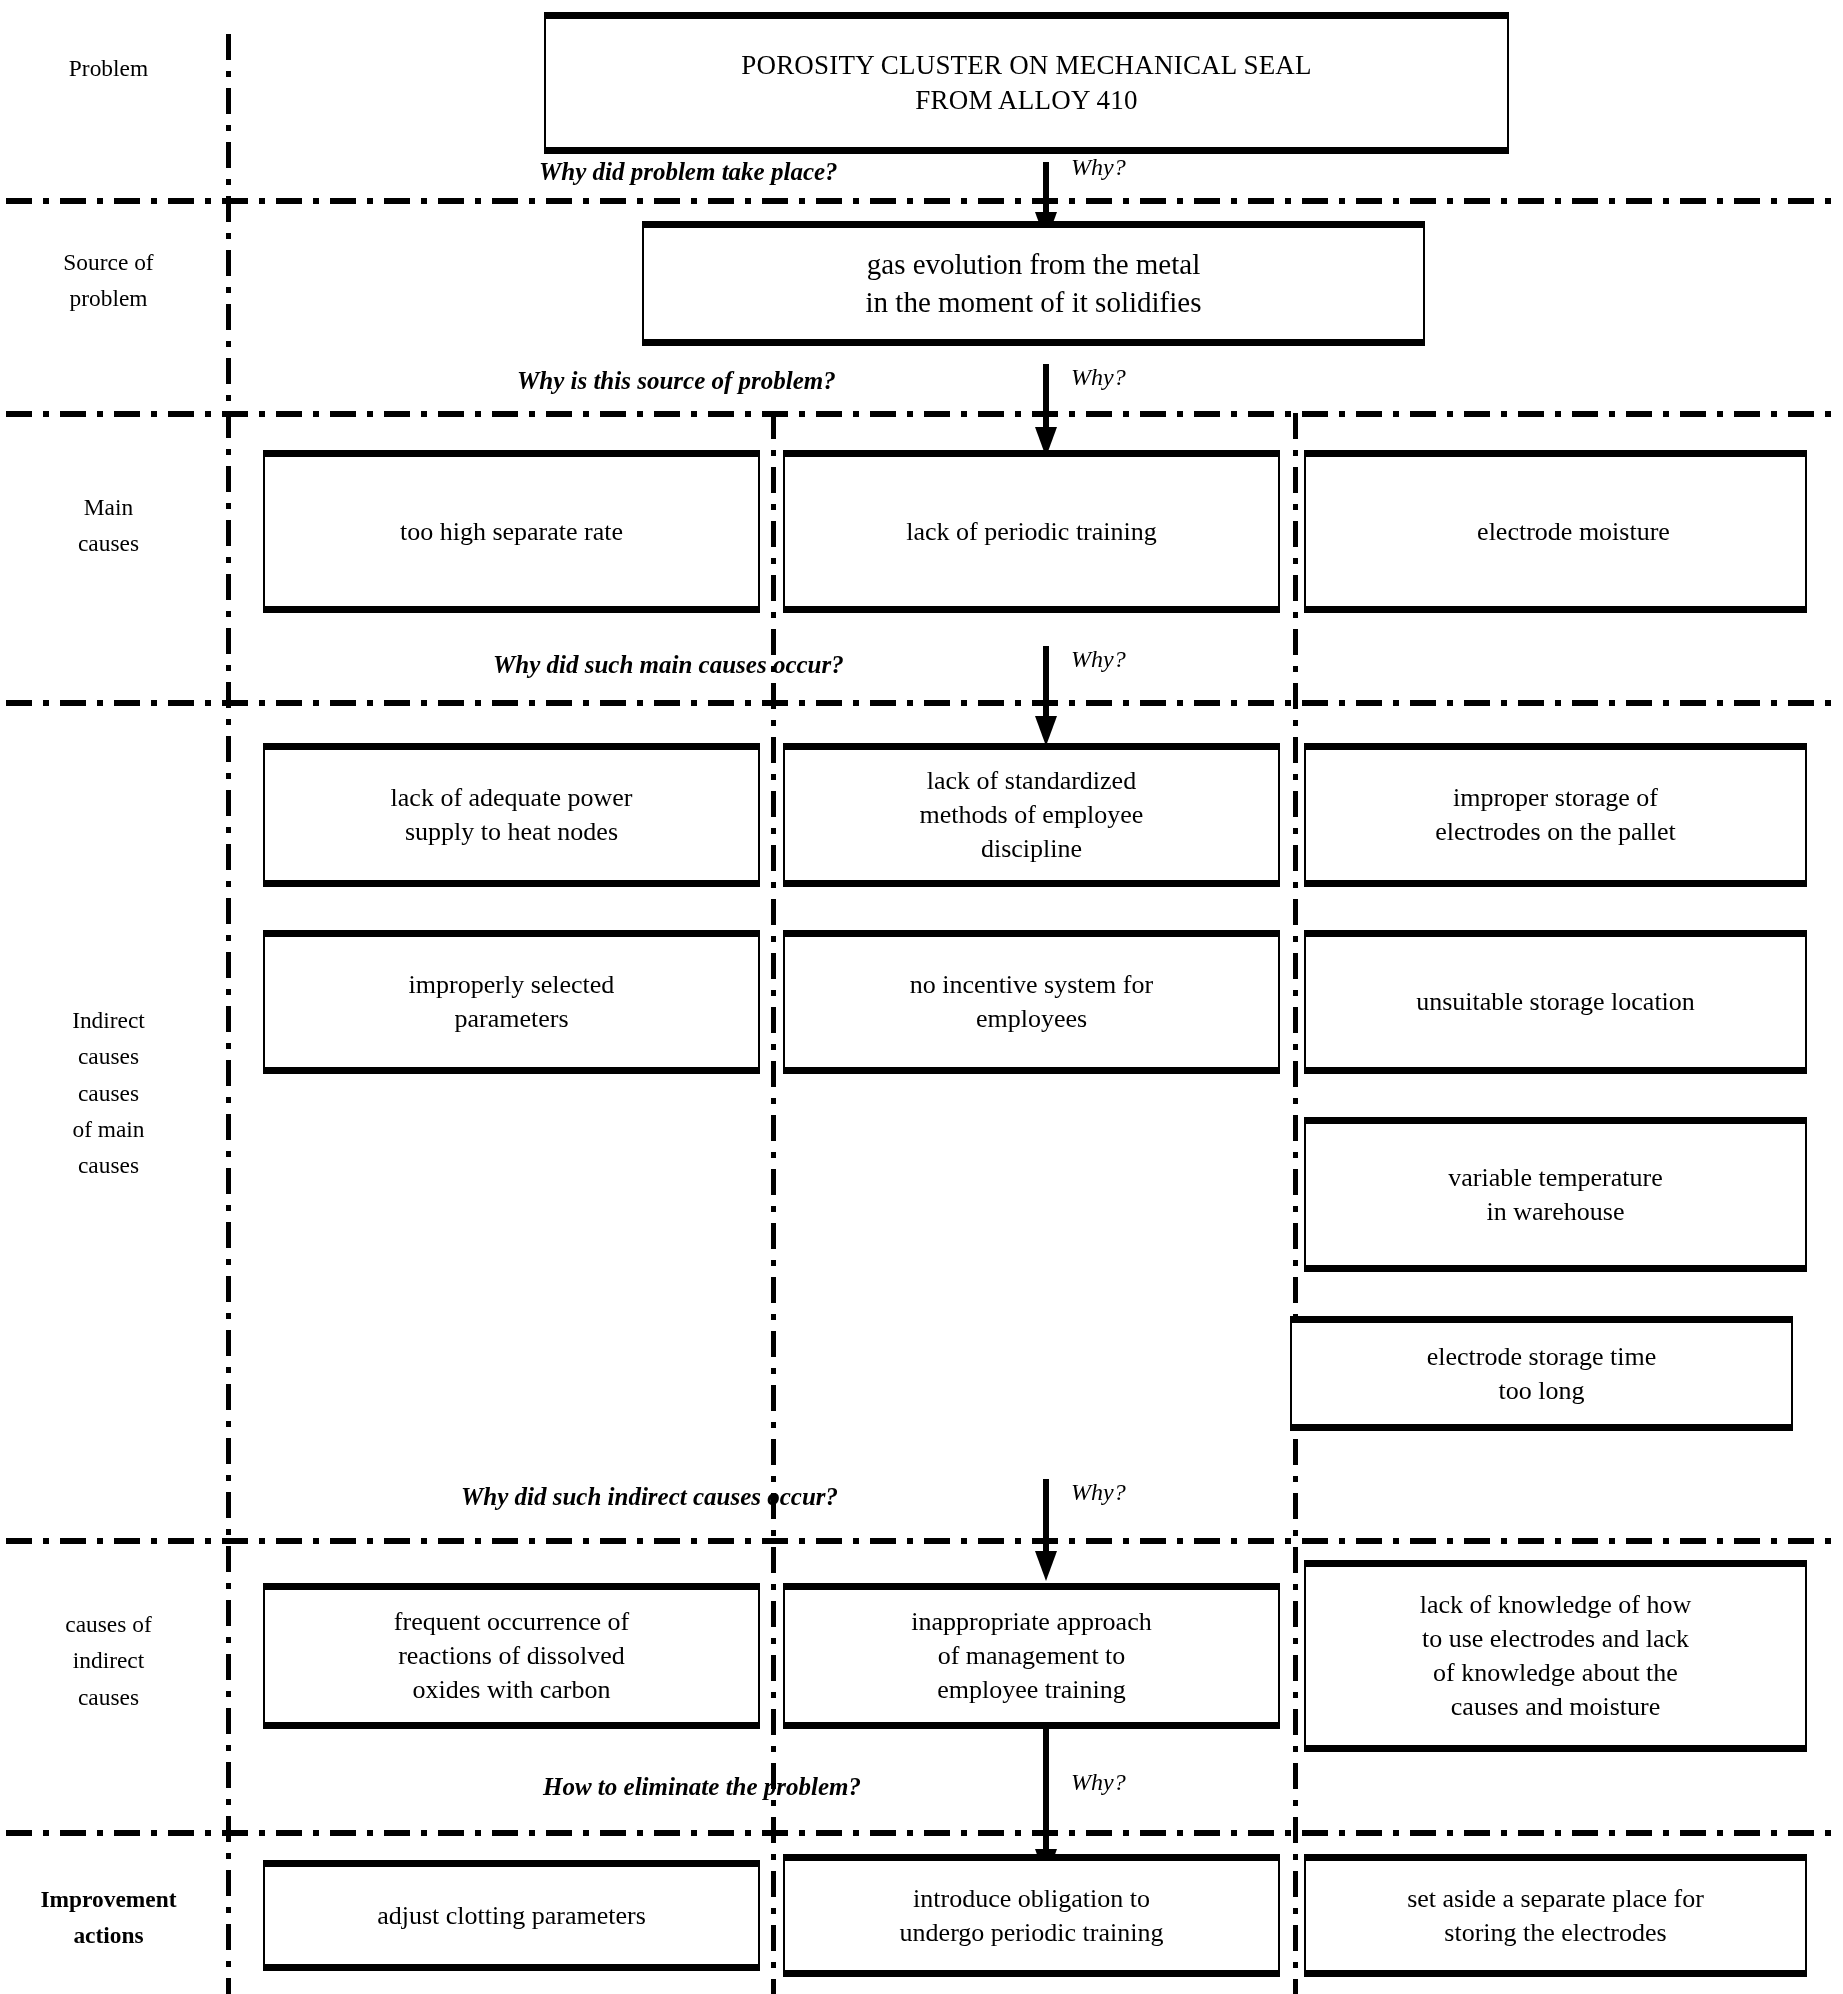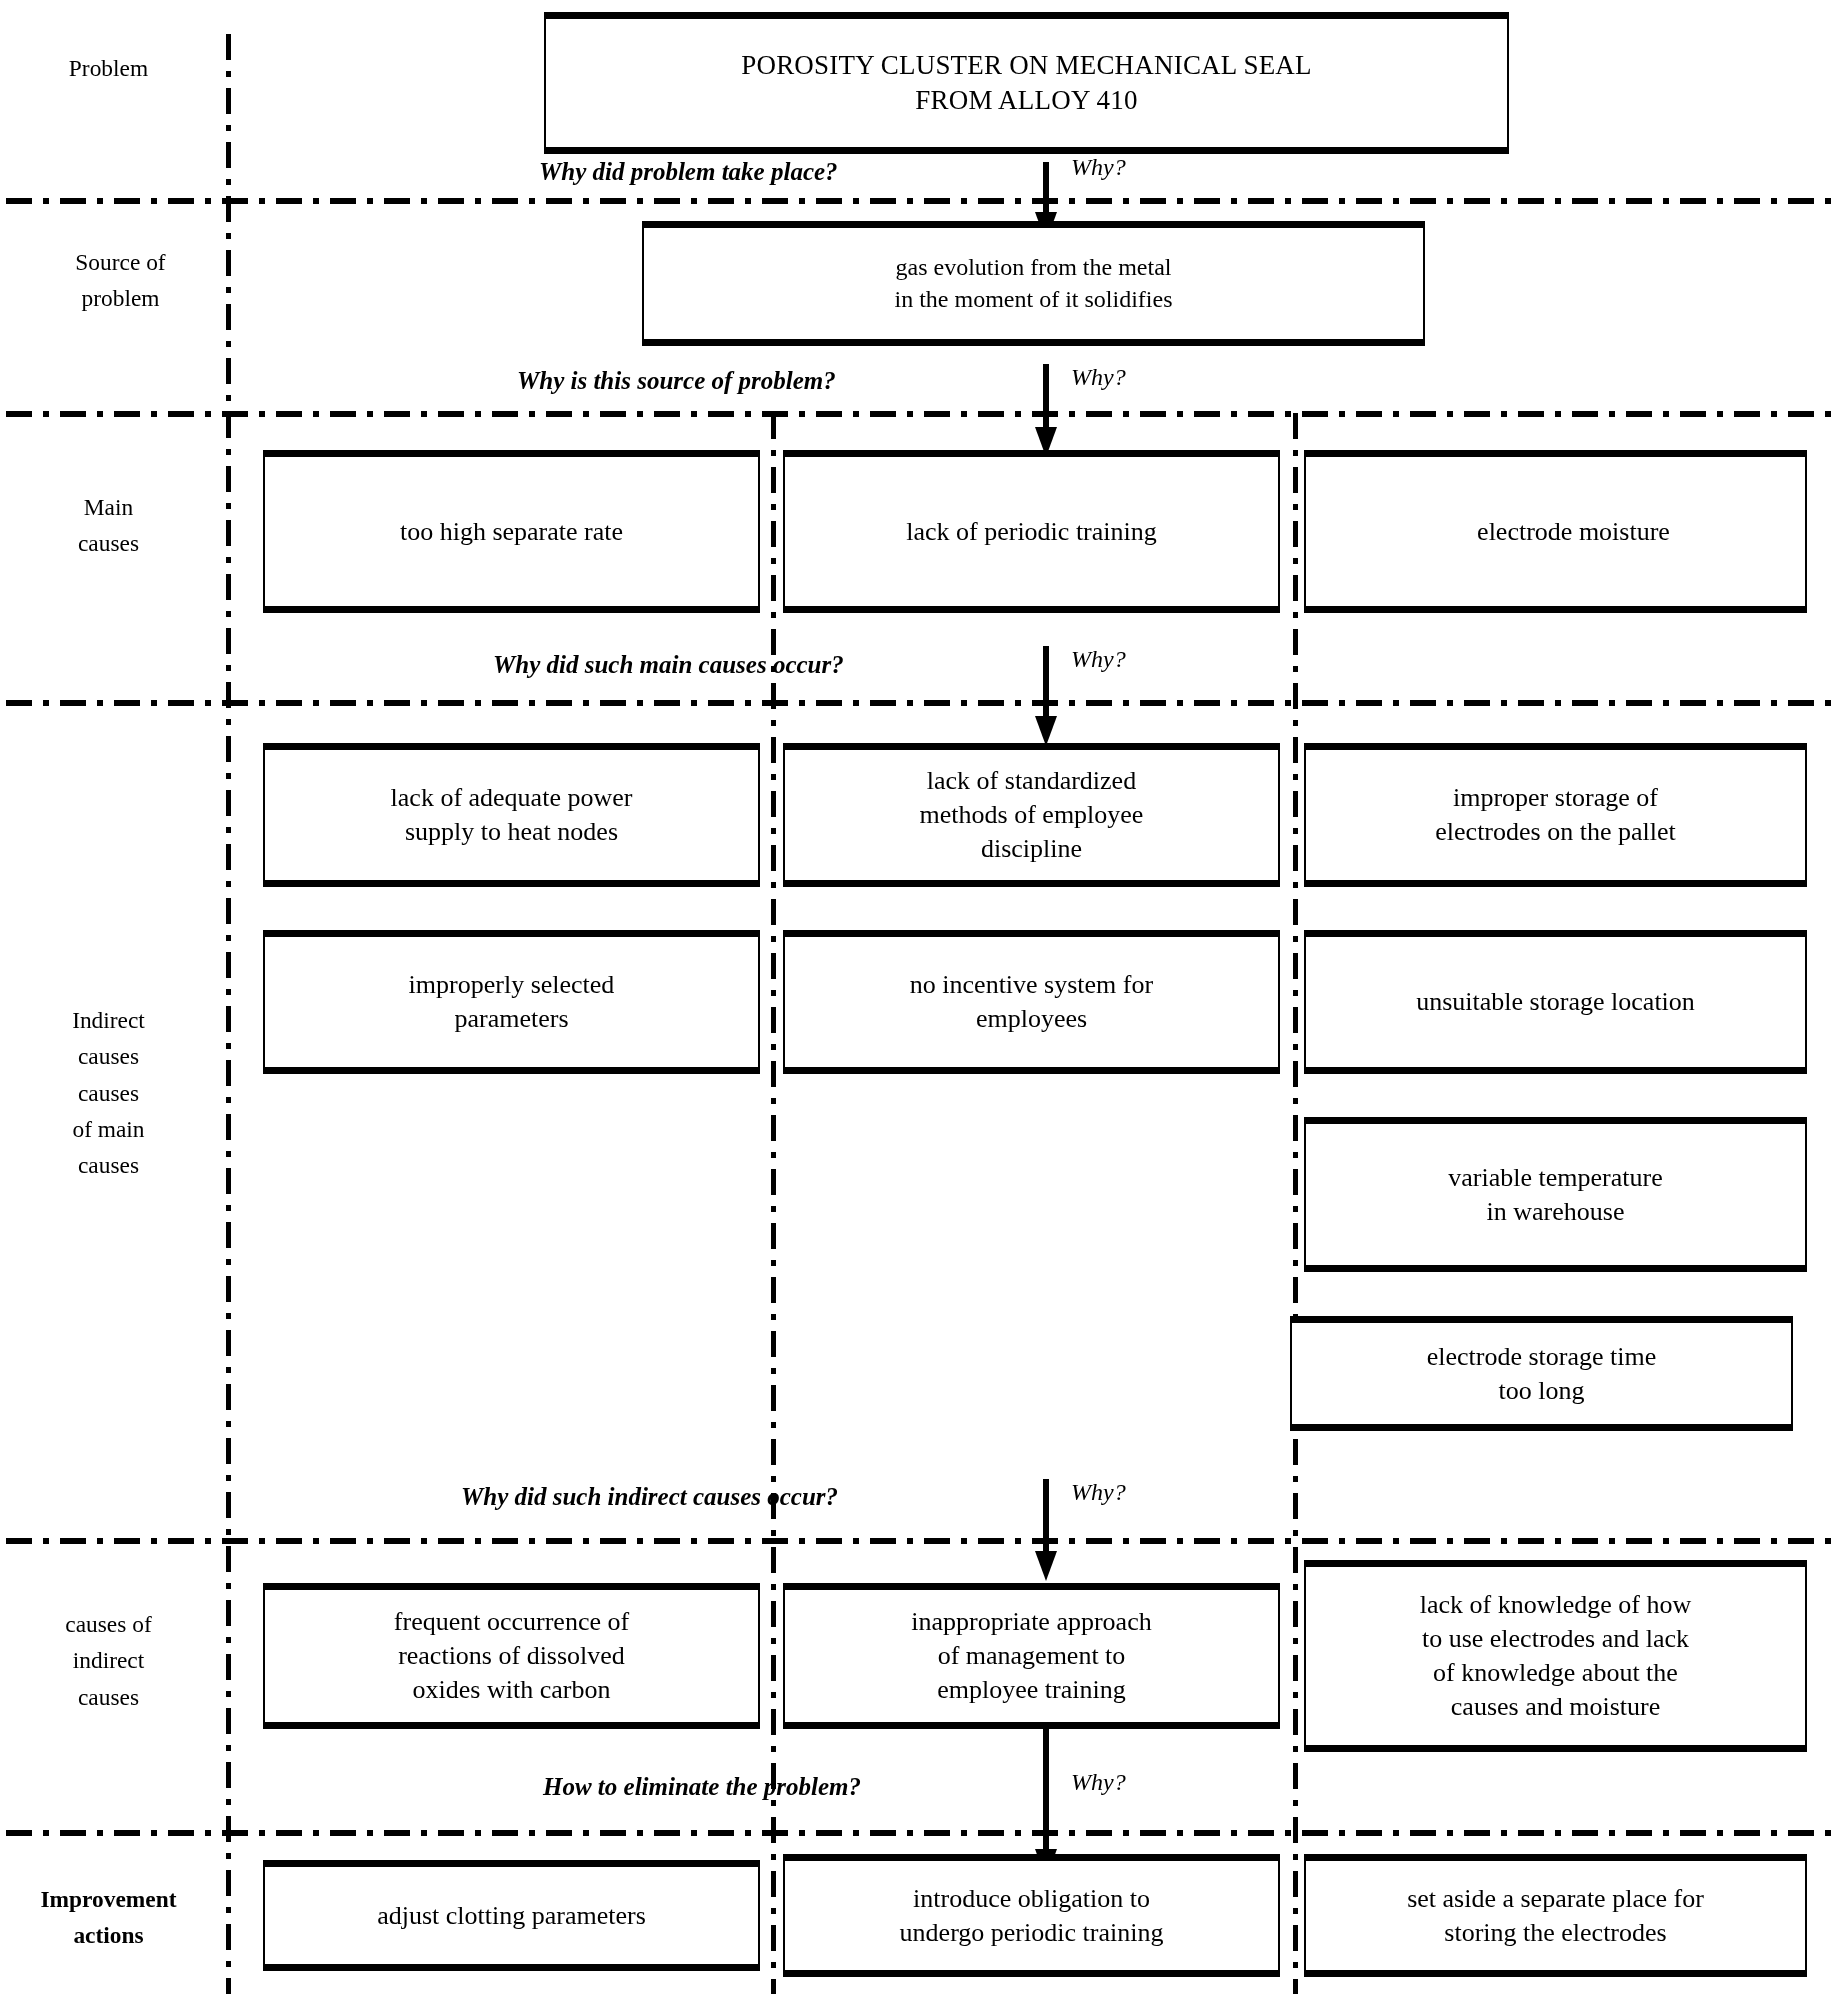--- a/index.html
+++ b/index.html
@@ -25,21 +25,21 @@
             transparent 43px,transparent 54px);
   }
 
   
   .box{position:absolute;box-sizing:border-box;background:#fff;
        border:2.5px solid #000;border-top-width:7px;border-bottom-width:7px;
        display:flex;align-items:center;justify-content:center;text-align:center;}
   .box .txt{padding:0 11px;line-height:1.30;}
 
   .box-problem{font-size:27px;letter-spacing:0.2px;}
-  .box-source{font-size:24px;}
+  .box-source{font-size:29px;}
   .box-cell{font-size:26px;}
 
   
   .rowlabel{position:absolute;text-align:center;font-size:23.4px;line-height:1.55;}
   .rowlabel.bold{font-weight:bold;}
 
   
   .qtext{position:absolute;font-style:italic;font-weight:bold;font-size:25px;white-space:nowrap;}
   .whytext{position:absolute;font-style:italic;font-size:24px;white-space:nowrap;}
 
@@ -62,21 +62,21 @@
   <div class="hdiv" style="top:1830px;"></div>
 
   <div class="vdiv" style="left:226px;top:34px;height:1961px;"></div>
   <div class="vdiv" style="left:771px;top:413px;height:1581px;"></div>
   <div class="vdiv" style="left:1293px;top:413px;height:1581px;"></div>
 
   <div class="rowlabel" style="left:0;top:50px;width:217px;">
     <div>Problem</div>
   </div>
 
-  <div class="rowlabel" style="left:12px;top:244px;width:217px;">
+  <div class="rowlabel" style="left:0;top:244px;width:217px;">
     <div>Source of</div>
     <div>problem</div>
   </div>
 
   <div class="rowlabel" style="left:0;top:489px;width:217px;">
     <div>Main</div>
     <div>causes</div>
   </div>
 
   <div class="rowlabel" style="left:0;top:1002px;width:217px;">

